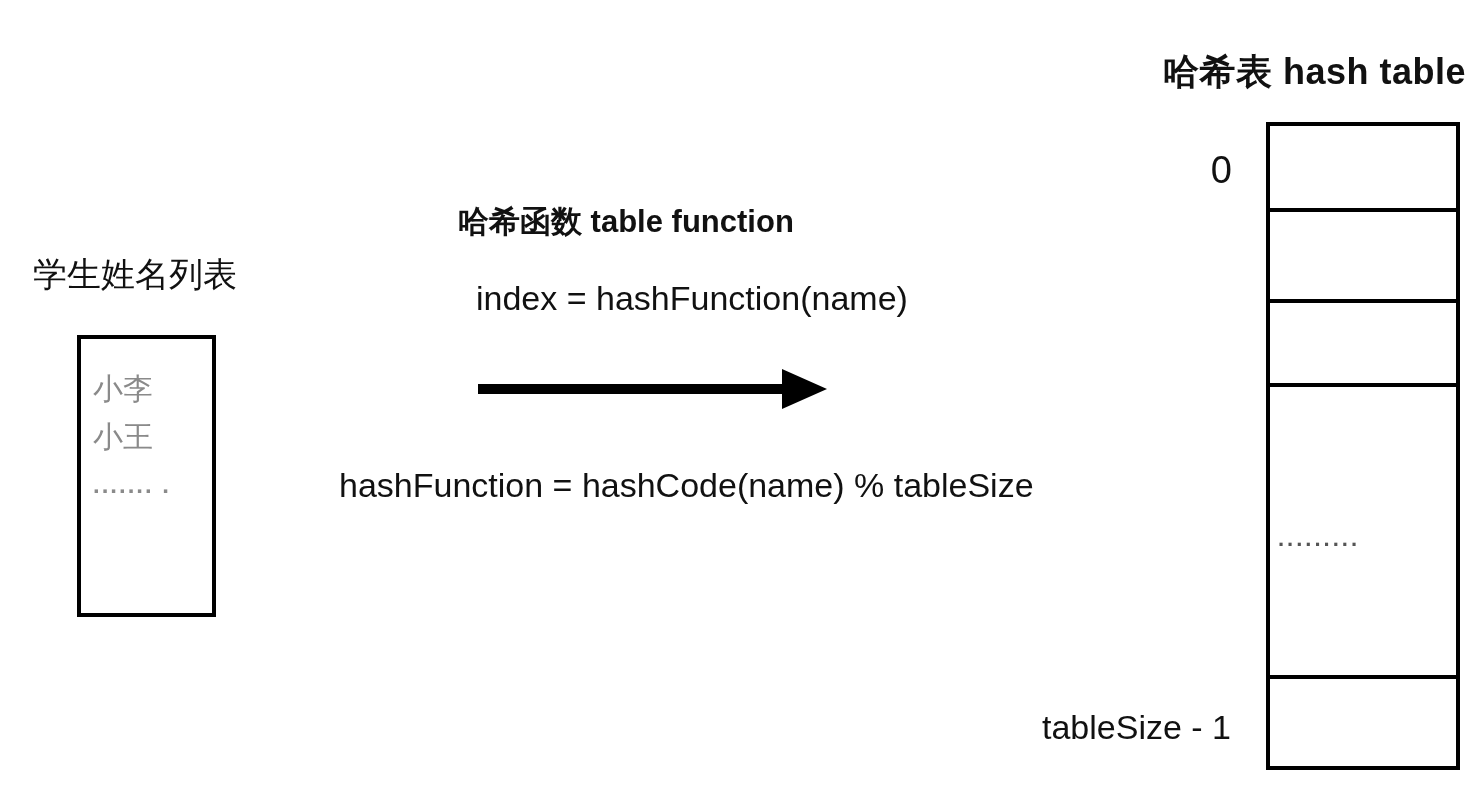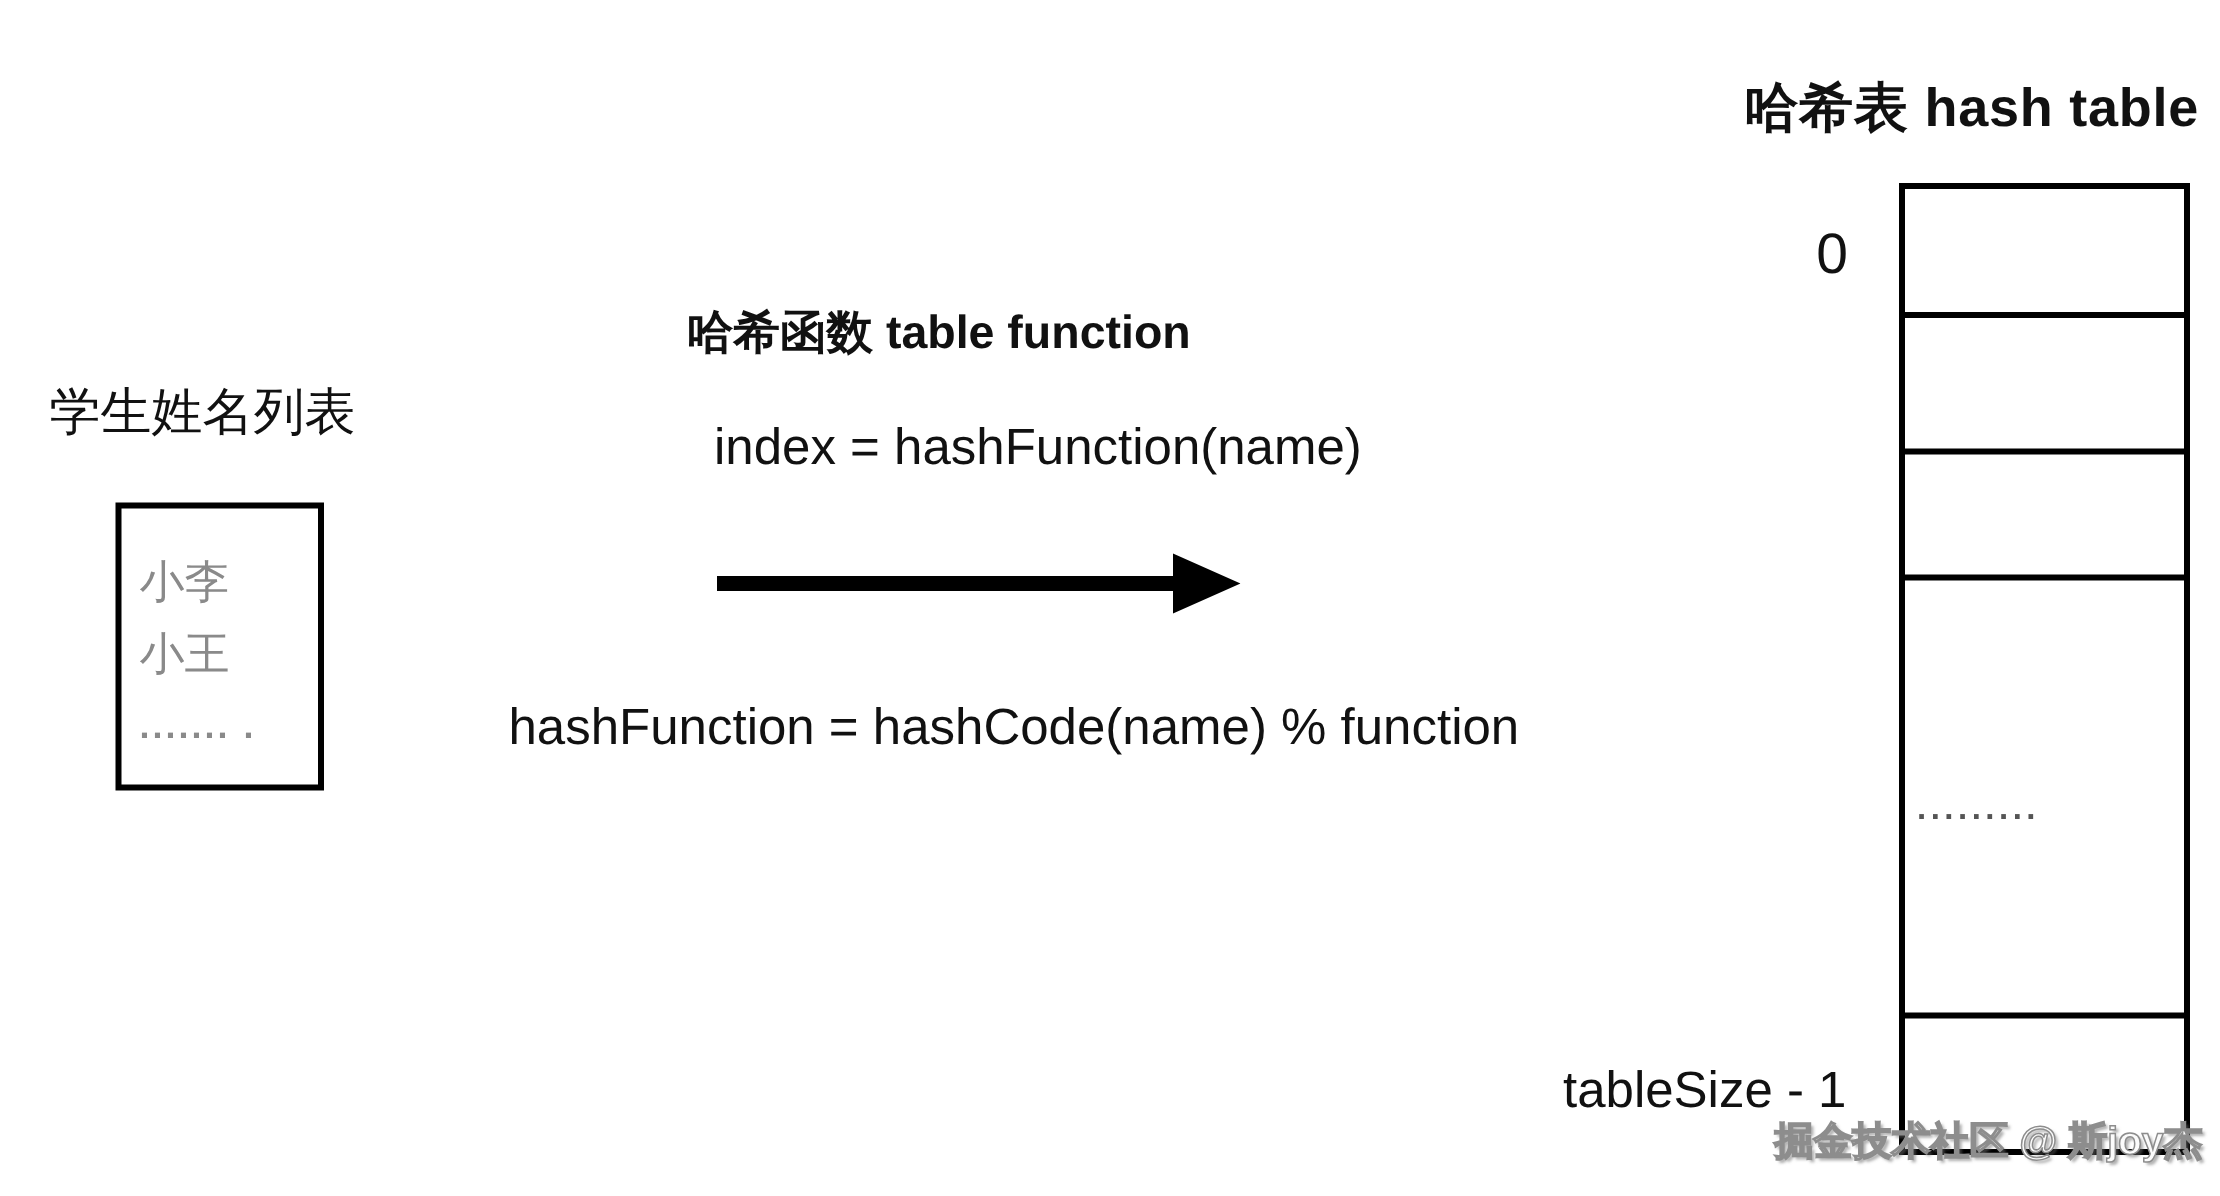--- a/index.html
+++ b/index.html
@@ -21,21 +21,21 @@
     margin-top: 28px;
   }
 
   .list-label {
     left: 33px; top: 252px;
     font-size: 34px;
   }
 
   .student-box {
     left: 77px; top: 335px;
-    width: 139px; height: 192px;
+    width: 139px; height: 282px;
     border: 4px solid #000;
     box-sizing: border-box;
     padding: 26px 0 0 12px;
   }
   .student-name {
     font-size: 30px;
     color: #8a8a8a;
     line-height: 48px;
     white-space: nowrap;
   }
@@ -136,31 +136,30 @@
 
   <div class="abs formula-1">index = hashFunction(name)</div>
 
   <div class="abs arrow-wrap">
     <svg width="349" height="44" viewBox="0 0 349 44" xmlns="http://www.w3.org/2000/svg">
       <line x1="0" y1="22" x2="310" y2="22" stroke="#000" stroke-width="10"></line>
       <polygon points="304,2 304,42 349,22" fill="#000"></polygon>
     </svg>
   </div>
 
-  <div class="abs formula-2">hashFunction = hashCode(name) % function</div>
+  <div class="abs formula-2">hashFunction = hashCode(name) % tableSize</div>
 
   <div class="abs hash-table">
     <div class="ht-row r0"></div>
     <div class="ht-row r1"></div>
     <div class="ht-row r2"></div>
     <div class="ht-row r3">
       <span class="cell-ellipsis">.........</span>
     </div>
     <div class="ht-row r4"></div>
   </div>
 
   <div class="abs index-zero">0</div>
 
   <div class="abs index-last">tableSize - 1</div>
 
-  <div class="abs watermark">掘金技术社区 @ 斯joy杰</div>
 
 </div>
 
 </body></html>

